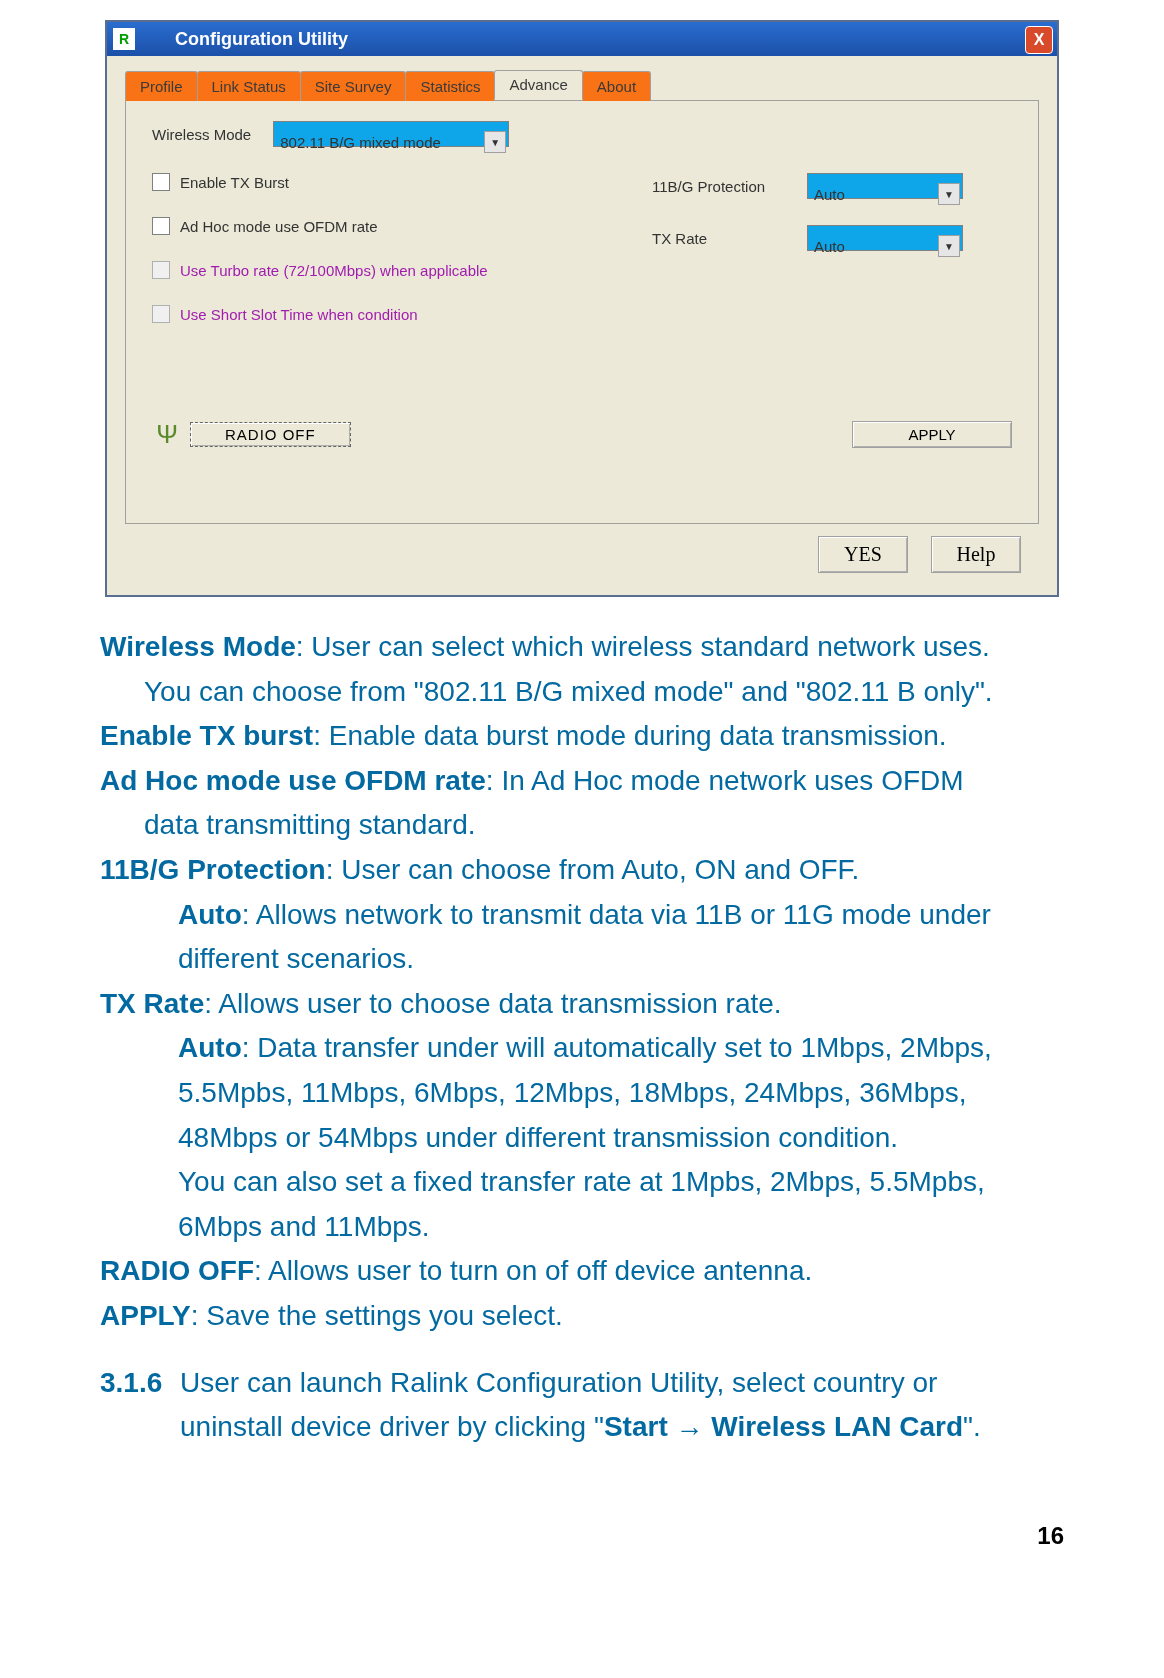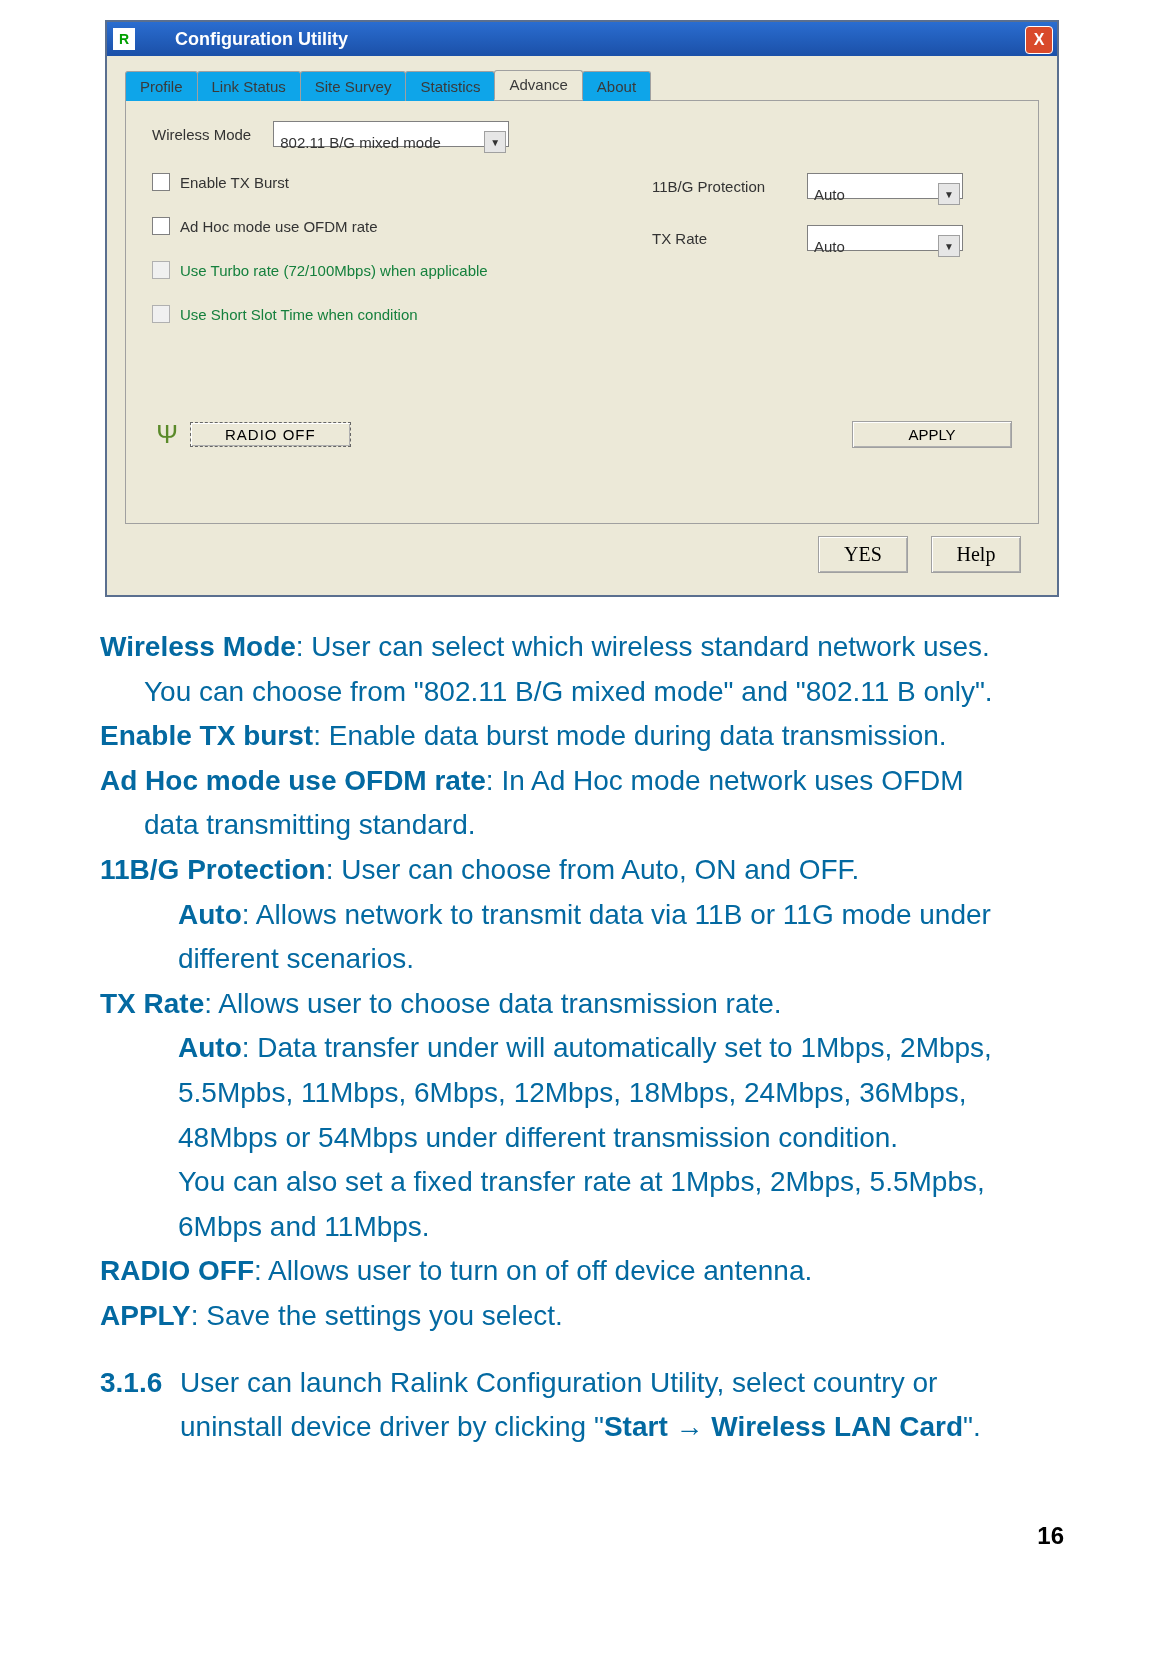--- a/index.html
+++ b/index.html
@@ -70,21 +70,21 @@
     display: flex;
     border-bottom: 1px solid #a0a0a0;
     font-family: "Microsoft Sans Serif", Tahoma, sans-serif;
     font-size: 15px;
     color: #3a3a3a;
   }
   .tab {
     padding: 6px 14px 4px 14px;
     border: 1px solid #a0a0a0;
     border-bottom: none;
-    background: #0ea5e9;
+    background: #f97316;
     margin-right: 0;
     border-top-left-radius: 3px;
     border-top-right-radius: 3px;
     position: relative;
     top: 1px;
   }
   .tab + .tab { margin-left: -1px; }
   .tab.active {
     background: #ece9d8;
     border-bottom: 1px solid #ece9d8;
@@ -108,21 +108,21 @@
     font-family: "Microsoft Sans Serif", Tahoma, sans-serif;
     font-size: 15px;
     color: #333;
   }
   .label { margin-right: 22px; }
   .dropdown {
     display: inline-flex;
     align-items: center;
     height: 26px;
     border: 1px solid #808080;
-    background: #ffffff;
+    background: #0ea5e9;
     padding: 16px 2px 0 6px;
     box-sizing: border-box;
   }
   .dropdown .dd-text { min-width: 200px; }
   .dropdown.small .dd-text { min-width: 120px; }
   .dd-btn {
     width: 20px;
     height: 20px;
     background: #e6e6e6;
     border: 1px solid #a0a0a0;
@@ -133,21 +133,21 @@
     margin-left: 4px;
   }
   .checkbox-row {
     display: flex;
     align-items: center;
     font-family: "Microsoft Sans Serif", Tahoma, sans-serif;
     font-size: 15px;
     color: #333;
     margin-bottom: 26px;
   }
-  .checkbox-row.disabled { color: #15803d; }
+  .checkbox-row.disabled { color: #a21caf; }
   .chk {
     width: 16px;
     height: 16px;
     border: 1px solid #808080;
     background: #fff;
     margin-right: 10px;
     display: inline-block;
   }
   .chk.disabled { background: #f0f0f0; border-color:#b0b0b0; }
   .col-wrap {

